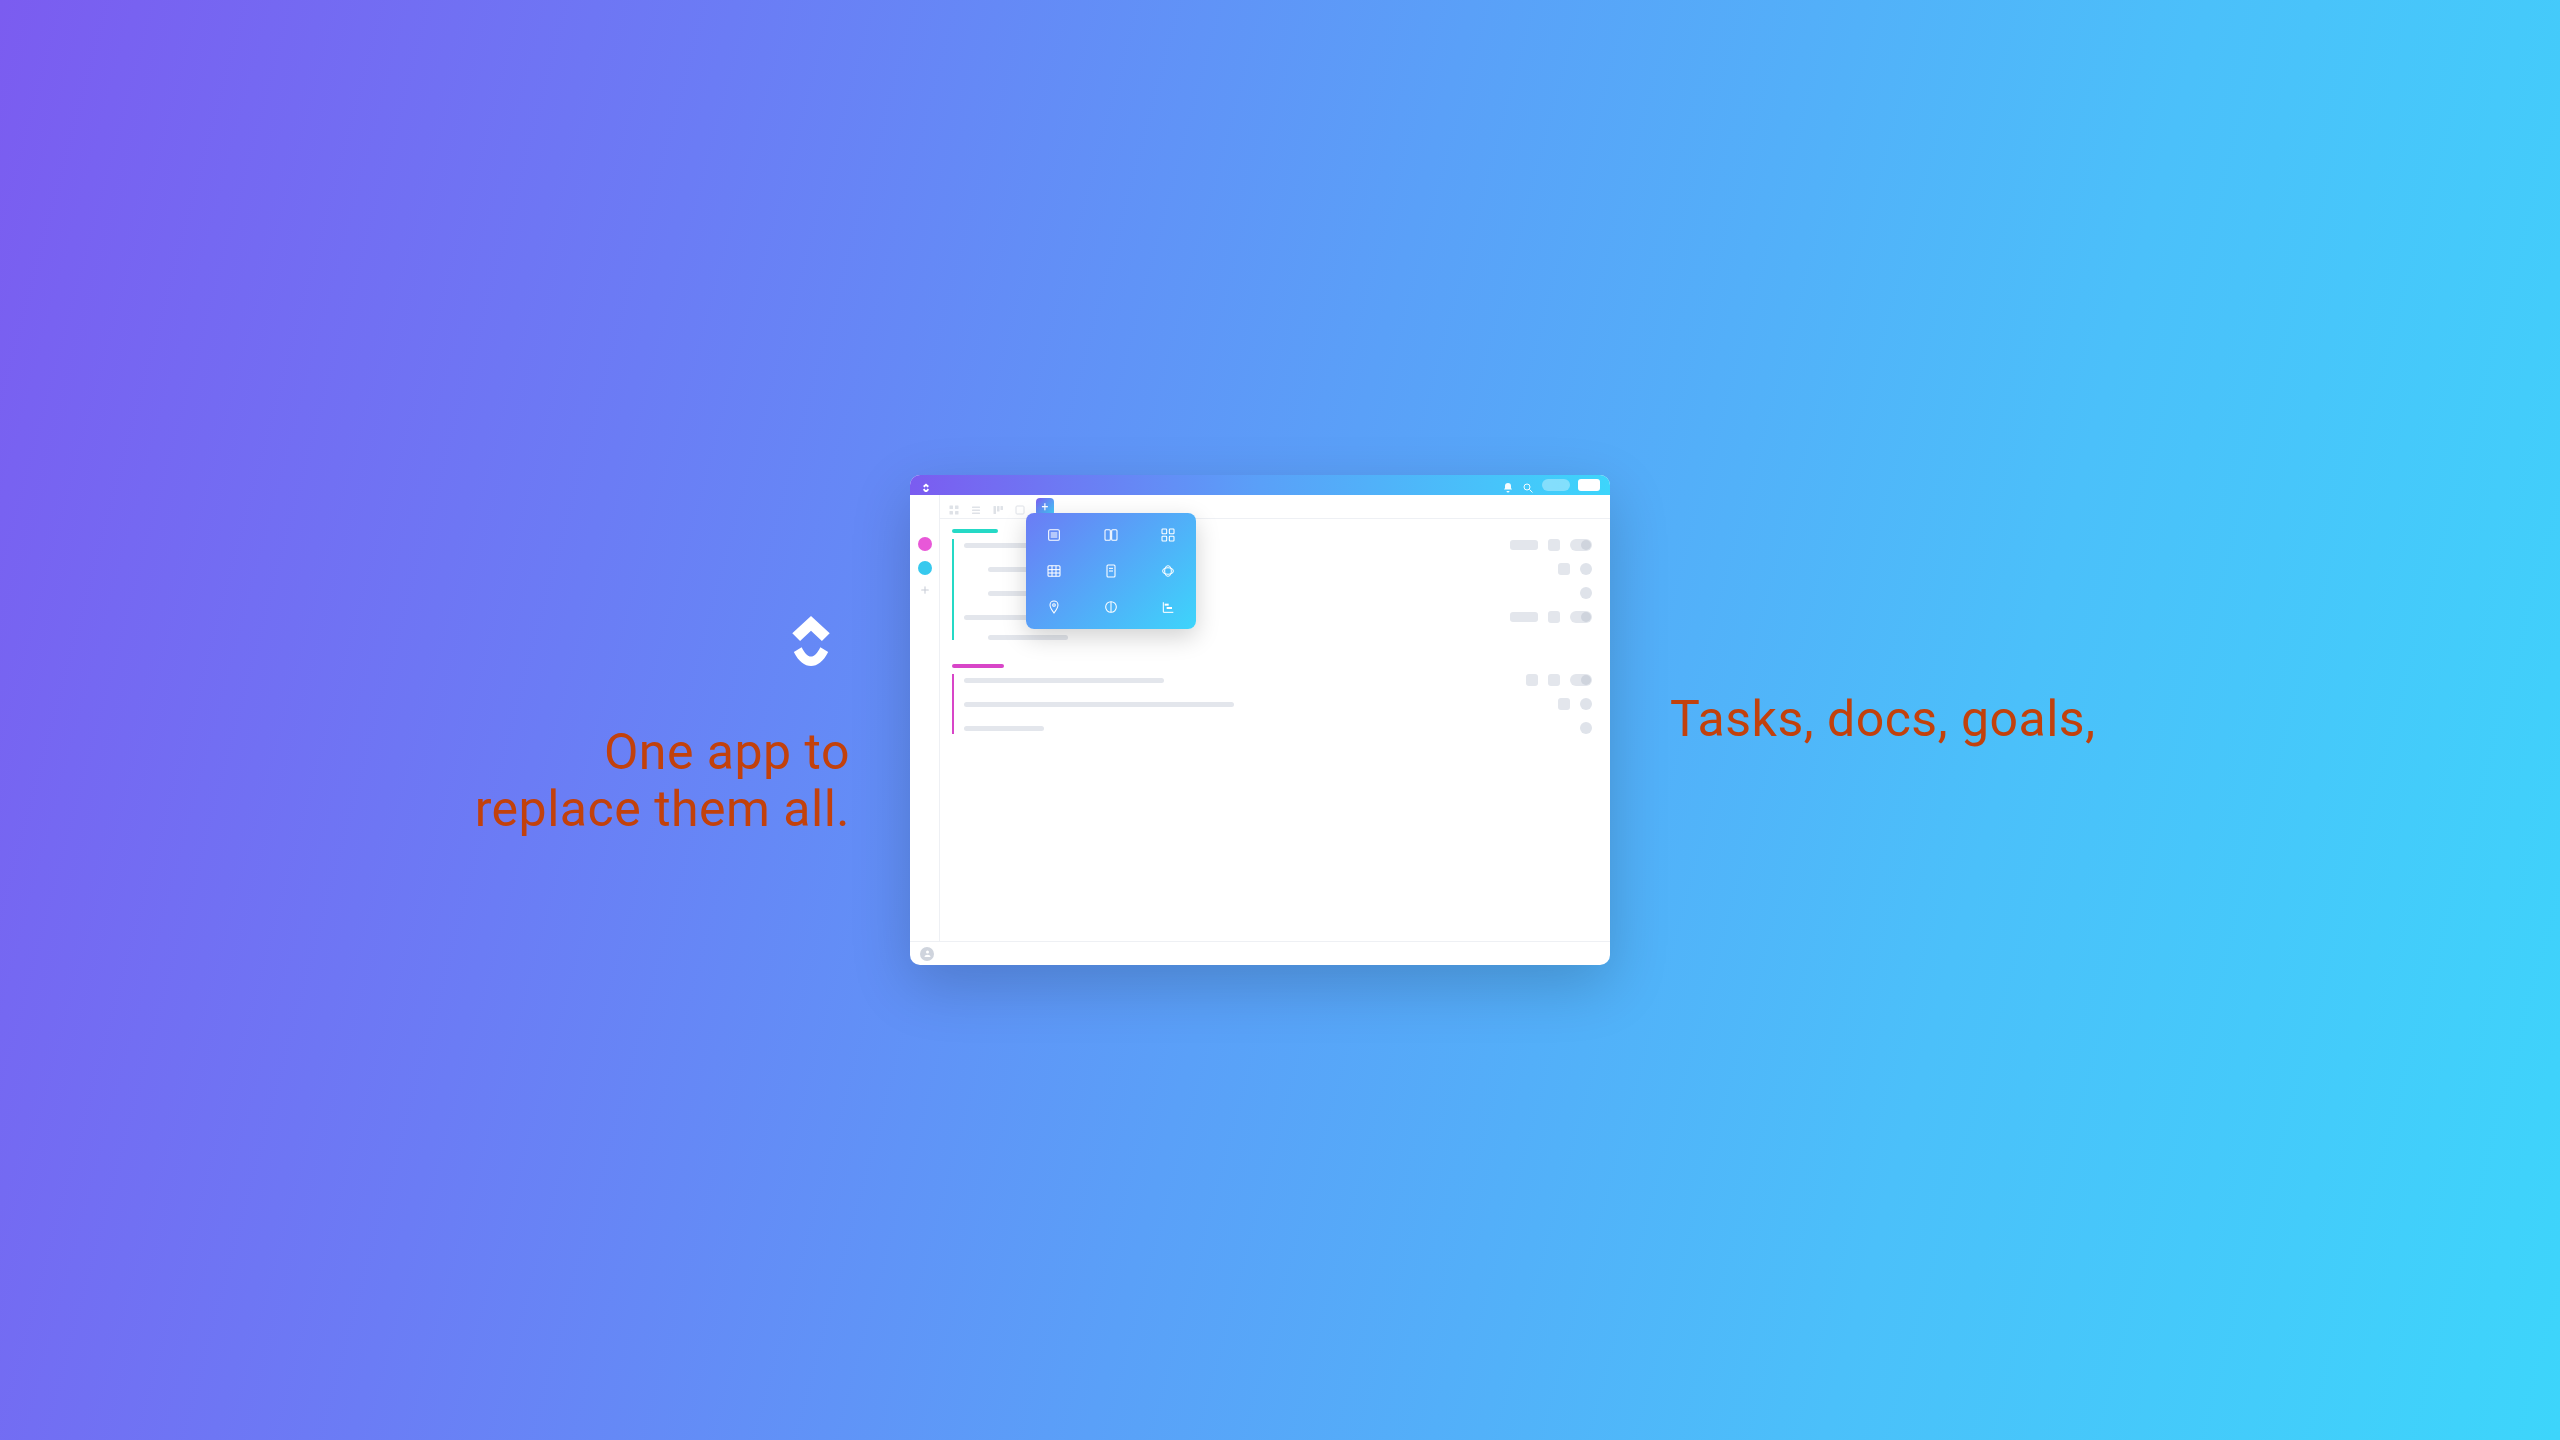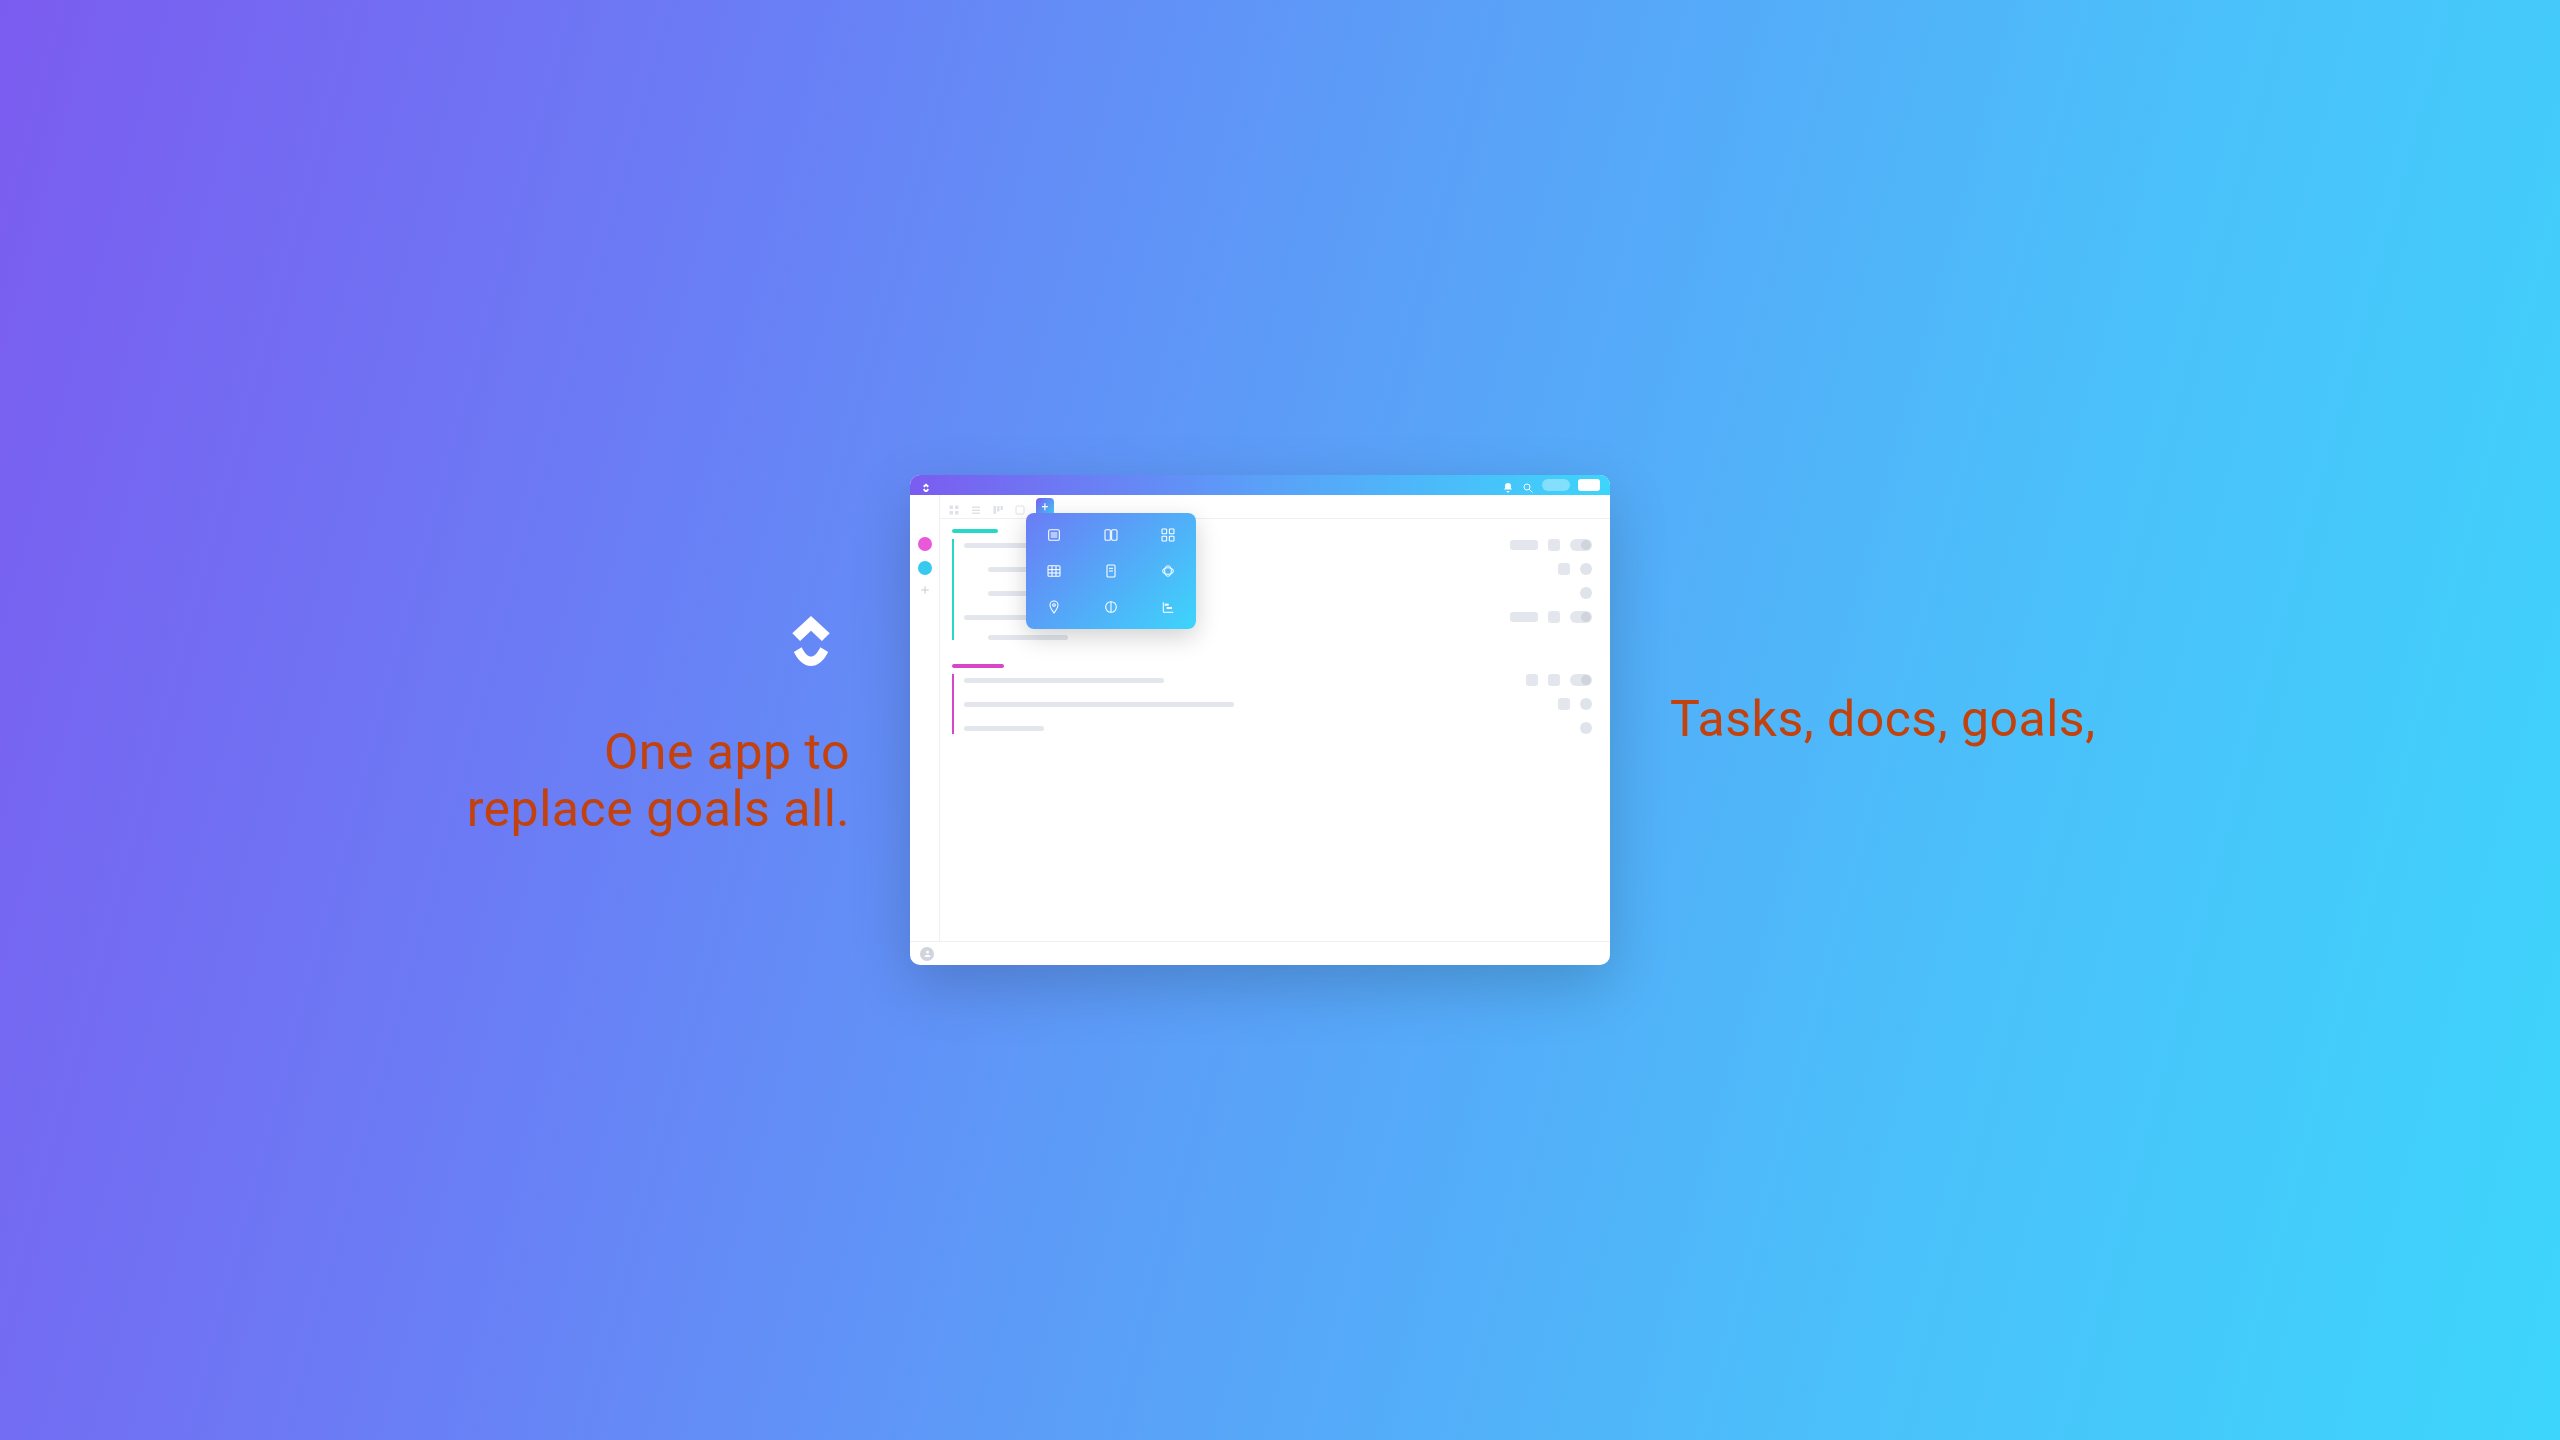--- a/index.html
+++ b/index.html
@@ -139,21 +139,21 @@
 
   <div class="left-copy">
     <div class="logo-mark">
       <svg width="78" height="78" viewBox="0 0 100 100" fill="none">
         <path d="M50 18 L74 40 L64 50 L50 37 L36 50 L26 40 Z" fill="#fff"></path>
         <path d="M28 64 C34 76 42 82 50 82 C58 82 66 76 72 64 L62 58 C58 66 54 70 50 70 C46 70 42 66 38 58 Z" fill="#fff"></path>
       </svg>
     </div>
     <div class="tagline">
       <div>One app to</div>
-      <div>replace goals all.</div>
+      <div>replace them all.</div>
     </div>
   </div>
 
   <div class="app">
     <div class="app-titlebar">
       <span class="tb-logo">
         <svg viewBox="0 0 24 24" width="12" height="12">
             <path fill="#fff" d="M12 3l6 5-3 3-3-3-3 3-3-3z"></path>
             <path fill="#fff" d="M6 15c2 4 4 5 6 5s4-1 6-5l-3-2c-1 2-2 3-3 3s-2-1-3-3z"></path>
           </svg>

